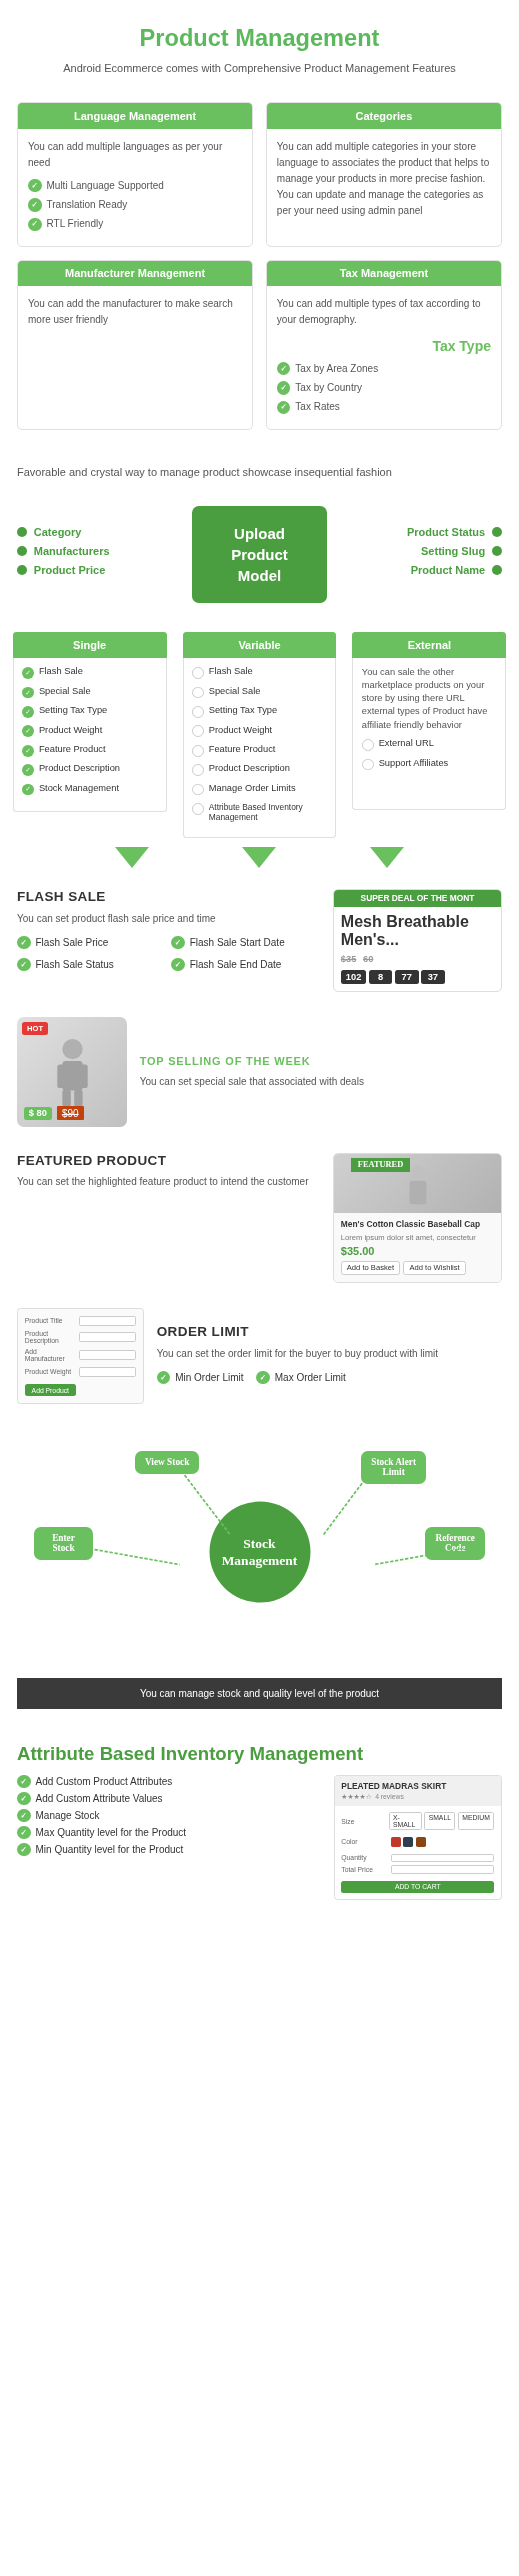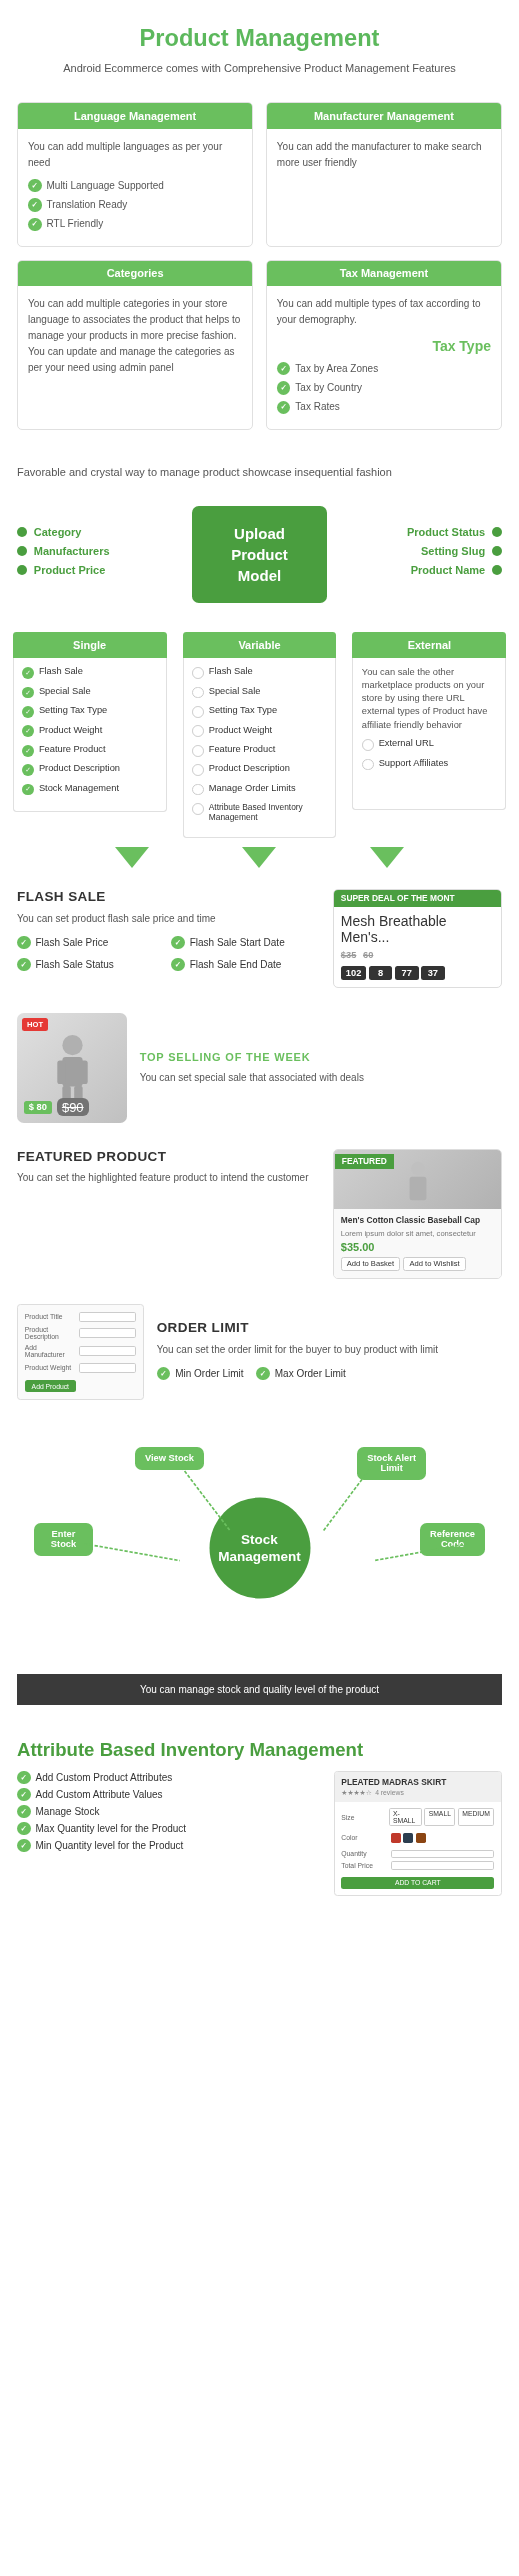--- a/index.html
+++ b/index.html
@@ -261,21 +261,21 @@
       border-radius: 5px;
       overflow: hidden;
       font-size: 9.3px;
     }
     .deal-card-header {
       background: #4a9e3f;
       color: white;
       padding: 3.4px 6.8px;
       font-size: 8.4px;
       font-weight: bold;
-      text-align: left;
+      text-align: center;
     }
     .deal-card-body {
       padding: 6.8px;
     }
     .deal-card-price {
       font-size: 11.8px;
       font-weight: bold;
       color: #333;
       margin-bottom: 3.4px;
     }
@@ -346,25 +346,25 @@
     }
     .price-new {
       background: #6abf5e;
       color: white;
       padding: 1.7px 5px;
       border-radius: 2.5px;
       font-size: 9.3px;
       font-weight: bold;
     }
     .price-old {
-      background: #737373;
+      background: #c2410c;
       color: white;
       padding: 1.7px 5px;
-      border-radius: 6px;
-      font-size: 13px;
+      border-radius: 1px;
+      font-size: 10px;
       text-decoration: line-through;
     }
     .top-selling-content {
       flex: 1;
     }
     .section-label {
       color: #6abf5e;
       font-weight: bold;
       font-size: 11px;
       text-transform: uppercase;
@@ -500,20 +500,21 @@
 
     
     .stock-section {
       padding: 17px;
       background: #fff;
     }
     .stock-diagram {
       position: relative;
       height: 236px;
       margin-bottom: 0;
+      font-family: Liberation Serif, serif;
     }
     .stock-center {
       position: absolute;
       left: 50%;
       top: 50%;
       transform: translate(-50%, -50%);
       background: #4a9e3f;
       color: white;
       border-radius: 50%;
       width: 101px;
@@ -659,30 +660,30 @@
         <span>Translation Ready</span>
       </div>
       <div class="check-item">
         <div class="check-icon"></div>
         <span>RTL Friendly</span>
       </div>
     </div>
   </div>
 
   <div class="feature-box">
+    <div class="feature-box-header">Categories</div>
+    <div class="feature-box-body">
+      <p>You can add multiple categories in your store language to associates the product that helps to manage your products in more precise fashion. You can update and manage the categories as per your need using admin panel</p>
+    </div>
+  </div>
+
+  <div class="feature-box">
     <div class="feature-box-header">Manufacturer Management</div>
     <div class="feature-box-body">
       <p>You can add the manufacturer to make search more user friendly</p>
-    </div>
-  </div>
-
-  <div class="feature-box">
-    <div class="feature-box-header">Categories</div>
-    <div class="feature-box-body">
-      <p>You can add multiple categories in your store language to associates the product that helps to manage your products in more precise fashion. You can update and manage the categories as per your need using admin panel</p>
     </div>
   </div>
 
   <div class="feature-box">
     <div class="feature-box-header">Tax Management</div>
     <div class="feature-box-body">
       <p>You can add multiple types of tax according to your demography.</p>
       <div class="tax-type-label">Tax Type</div>
       <div class="check-item">
         <div class="check-icon"></div>
@@ -865,21 +866,21 @@
         <div class="check-item">
           <div class="check-icon"></div>
           <span>Flash Sale End Date</span>
         </div>
       </div>
     </div>
     <div class="flash-sale-right">
       <div class="deal-card">
         <div class="deal-card-header">SUPER DEAL OF THE MONT</div>
         <div class="deal-card-body">
-          <div style="font-size:14px;color:#333;margin-bottom:1.7px;font-weight:400;">Mesh Breathable Men's...</div>
+          <div style="font-size:16px;color:#333;margin-bottom:1.7px;font-weight:700;">Mesh Breathable Men's...</div>
           <div class="deal-card-price">
             <span>$35</span>
             <span style="font-size:9.3px;color:#999;text-decoration:line-through;margin-left:3.4px;">60</span>
           </div>
           <div class="deal-timer">
             <div class="timer-box">102</div>
             <div class="timer-box">8</div>
             <div class="timer-box">77</div>
             <div class="timer-box">37</div>
           </div>
@@ -924,21 +925,21 @@
     </div>
     <div class="featured-right">
       <div class="featured-img-card">
         <div style="background:#f0f0f0;height:59px;position:relative;overflow:hidden;">
           <div class="featured-img-placeholder">
             <svg width="42" height="51" viewBox="0 0 50 60">
               <circle cx="25" cy="12" r="8" fill="#c0c0c0"></circle>
               <rect x="15" y="22" width="20" height="28" rx="3" fill="#b0b0b0"></rect>
             </svg>
           </div>
-          <div style="position:absolute;top:4.2px;left:1px;">
+          <div style="position:absolute;top:4.2px;left:17px;font-family:Liberation Serif, serif;">
             <span class="featured-badge">FEATURED</span>
           </div>
         </div>
         <div class="featured-card-body">
           <div class="featured-card-title">Men's Cotton Classic Baseball Cap</div>
           <div style="font-size:7.6px;color:#777;margin-bottom:3.4px;">Lorem ipsum dolor sit amet, consectetur</div>
           <div class="featured-card-price">$35.00</div>
           <div class="featured-card-actions">
             <button class="featured-btn">Add to Basket</button>
             <button class="featured-btn">Add to Wishlist</button>

